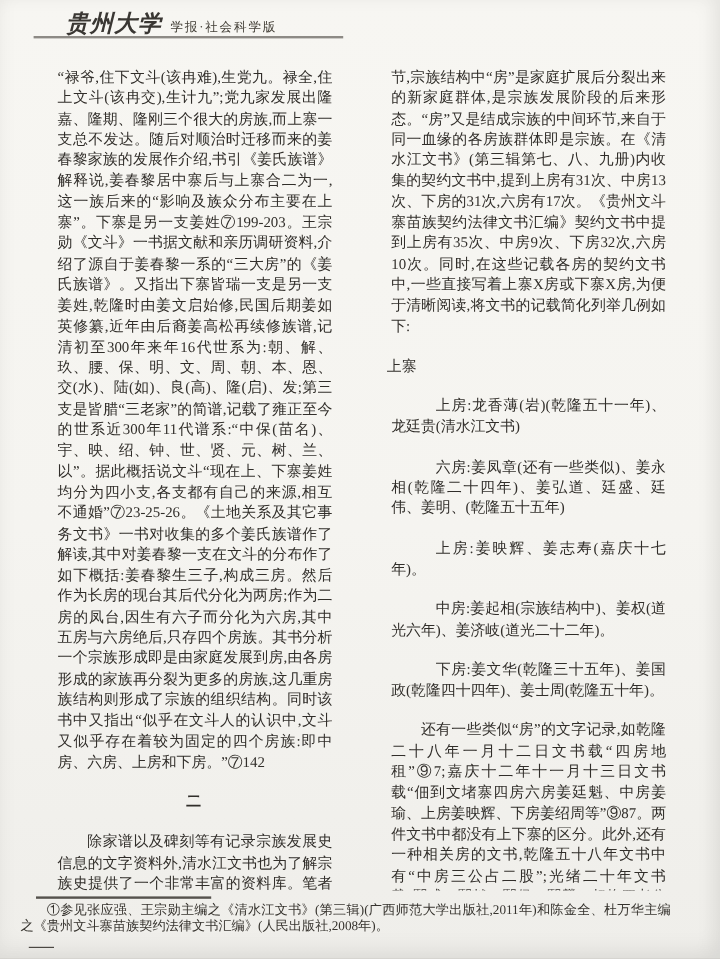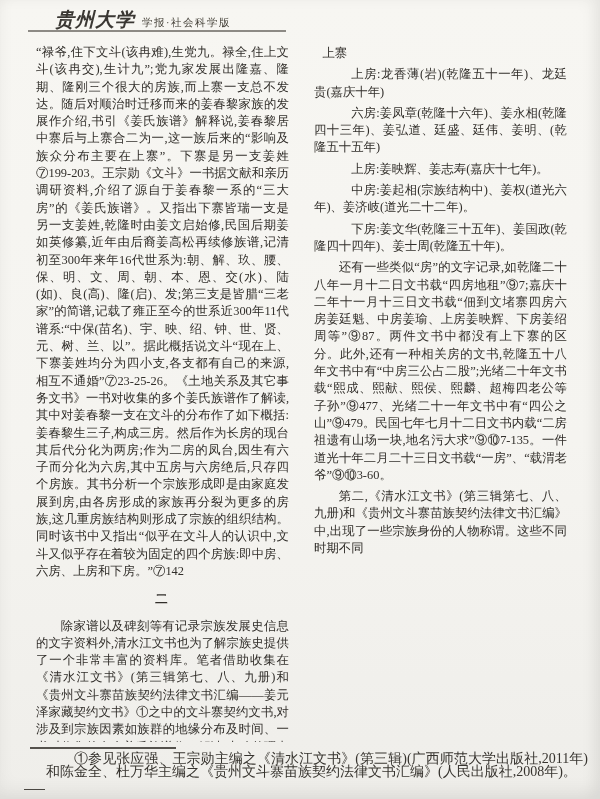--- a/index.html
+++ b/index.html
@@ -9,27 +9,27 @@
     box-shadow:inset -8px 0 14px rgba(0,0,0,0.045), inset 0 -10px 16px rgba(0,0,0,0.05);
     font-family:"Liberation Serif","DejaVu Serif",serif;
     color:#312e2a;overflow:hidden;
   }
   .hdr{position:absolute;top:7px;left:55px;white-space:nowrap;}
   .hdr .logo{font-size:19px;font-weight:bold;font-style:italic;letter-spacing:1px;color:#3a3733;}
   .hdr .sub{font-size:10.5px;letter-spacing:1.5px;color:#444038;margin-left:7px;}
   .hdr-rule{position:absolute;top:30px;left:28px;width:258px;height:2px;background:#8d8a85;}
   .cols{position:absolute;top:40px;left:32px;width:540px;height:702px;display:flex;gap:17px;overflow:hidden;}
   .col{width:261px;overflow:hidden;}
-  .col p{margin:4px;font-size:12.4px;line-height:17.3px;text-align:justify;text-justify:inter-ideograph;}
+  .col p{margin:16px;font-size:12.4px;line-height:17.3px;text-align:justify;text-justify:inter-ideograph;}
   .indent{text-indent:2em;}
   .item{text-indent:3em;}
   .zhai{text-indent:1em;margin:5px 0 4px 0 !important;}
   .sec-head{font-weight:bold;font-size:14px;text-align:center !important;margin:11px 0 9px 0 !important;letter-spacing:2px;}
   .fn-rule{position:absolute;left:30px;top:747px;width:146px;height:1.5px;background:#55524d;}
-  .footnote{position:absolute;left:46px;top:753px;width:542px;font-size:14px;line-height:12.5px;text-align:justify;text-indent:2em;color:#37342f;background:transparent;}
+  .footnote{position:absolute;left:17px;top:753px;width:542px;font-size:11px;line-height:12.5px;text-align:justify;text-indent:2em;color:#37342f;background:transparent;}
   .pageno{position:absolute;left:31px;top:777px;font-size:13px;font-weight:bold;font-style:italic;color:#2f2c28;margin-top:36px;}
   .pageno-dash{position:absolute;left:24px;top:789px;width:21px;height:1.2px;background:#4a4742;}
 </style>
 </head>
 <body>
 
 <div class="page">
 
   <div class="hdr">
     <span class="logo">贵州大学</span><span class="sub">学报·社会科学版</span>
@@ -39,24 +39,25 @@
   <div class="cols">
 
     <div class="col">
       <p>“禄爷,住下文斗(该冉难),生党九。禄全,住上文斗(该冉交),生计九”;党九家发展出隆嘉、隆期、隆刚三个很大的房族,而上寨一支总不发达。随后对顺治时迁移而来的姜春黎家族的发展作介绍,书引《姜氏族谱》解释说,姜春黎居中寨后与上寨合二为一,这一族后来的“影响及族众分布主要在上寨”。下寨是另一支姜姓⑦199-203。王宗勋《文斗》一书据文献和亲历调研资料,介绍了源自于姜春黎一系的“三大房”的《姜氏族谱》。又指出下寨皆瑞一支是另一支姜姓,乾隆时由姜文启始修,民国后期姜如英修纂,近年由后裔姜高松再续修族谱,记清初至300年来年16代世系为:朝、解、玖、腰、保、明、文、周、朝、本、恩、交(水)、陆(如)、良(高)、隆(启)、发;第三支是皆腊“三老家”的简谱,记载了雍正至今的世系近300年11代谱系:“中保(苗名)、宇、映、绍、钟、世、贤、元、树、兰、以”。据此概括说文斗“现在上、下寨姜姓均分为四小支,各支都有自己的来源,相互不通婚”⑦23-25-26。《土地关系及其它事务文书》一书对收集的多个姜氏族谱作了解读,其中对姜春黎一支在文斗的分布作了如下概括:姜春黎生三子,构成三房。然后作为长房的现台其后代分化为两房;作为二房的凤台,因生有六子而分化为六房,其中五房与六房绝后,只存四个房族。其书分析一个宗族形成即是由家庭发展到房,由各房形成的家族再分裂为更多的房族,这几重房族结构则形成了宗族的组织结构。同时该书中又指出“似乎在文斗人的认识中,文斗又似乎存在着较为固定的四个房族:即中房、六房、上房和下房。”⑦142</p>
       <p class="sec-head">二</p>
       <p class="indent">除家谱以及碑刻等有记录宗族发展史信息的文字资料外,清水江文书也为了解宗族史提供了一个非常丰富的资料库。笔者借助收集在《清水江文书》(第三辑第七、八、九册)和《贵州文斗寨苗族契约法律文书汇编——姜元泽家藏契约文书》①之中的文斗寨契约文书,对涉及到宗族因素如族群的地缘分布及时间、一书对收集的多个姜氏族谱作了解读,大致整理出如下方面资料:</p>
       <p class="indent">第一,文斗上、下寨中的“房”。简单地说,“房”一般认为是构成宗族(家族)结构的基本环</p>
     </div>
 
     <div class="col">
+      <p>节,宗族结构中“房”是家庭扩展后分裂出来的新家庭群体,是宗族发展阶段的后来形态。“房”又是结成宗族的中间环节,来自于同一血缘的各房族群体即是宗族。在《清水江文书》(第三辑第七、八、九册)内收集的契约文书中,提到上房有31次、中房13次、下房的31次,六房有17次。《贵州文斗寨苗族契约法律文书汇编》契约文书中提到上房有35次、中房9次、下房32次,六房10次。同时,在这些记载各房的契约文书中,一些直接写着上寨X房或下寨X房,为便于清晰阅读,将文书的记载简化列举几例如下:</p>
 
       <p class="zhai">上寨</p>
-      <p class="item">上房:龙香薄(岩)(乾隆五十一年)、龙廷贵(嘉庆十年)</p>
-      <p class="item">六房:姜凤章(乾隆十六年)、姜永相(乾隆四十三年)、姜弘道、廷盛、廷伟、姜明、(乾隆五十五年)</p>
+      <p class="item">上房:龙香薄(岩)(乾隆五十一年)、龙廷贵(清水江文书)</p>
+      <p class="item">六房:姜凤章(还有一些类似)、姜永相(乾隆二十四年)、姜弘道、廷盛、廷伟、姜明、(乾隆五十五年)</p>
 
       <p class="item">上房:姜映辉、姜志寿(嘉庆十七年)。</p>
       <p class="item">中房:姜起相(宗族结构中)、姜权(道光六年)、姜济岐(道光二十二年)。</p>
       <p class="item">下房:姜文华(乾隆三十五年)、姜国政(乾隆四十四年)、姜士周(乾隆五十年)。</p>
 
       <p class="indent">还有一些类似“房”的文字记录,如乾隆二十八年一月十二日文书载“四房地租”⑨7;嘉庆十二年十一月十三日文书载“佃到文堵寨四房六房姜廷魁、中房姜瑜、上房姜映辉、下房姜绍周等”⑨87。两件文书中都没有上下寨的区分。此外,还有一种相关房的文书,乾隆五十八年文书中有“中房三公占二股”;光绪二十年文书载“熙成、熙献、熙侯、熙麟、超梅四老公等子孙”⑨477、光绪二十一年文书中有“四公之山”⑨479。民国七年七月十二日文书内载“二房祖遗有山场一块,地名污大求”⑨⑩7-135。一件道光十年二月二十三日文书载“一房”、“载渭老爷”⑨⑩3-60。</p>
       <p class="indent">第二,《清水江文书》(第三辑第七、八、九册)和《贵州文斗寨苗族契约法律文书汇编》中,出现了一些宗族身份的人物称谓。这些不同时期不同</p>
     </div>
 
   </div>

